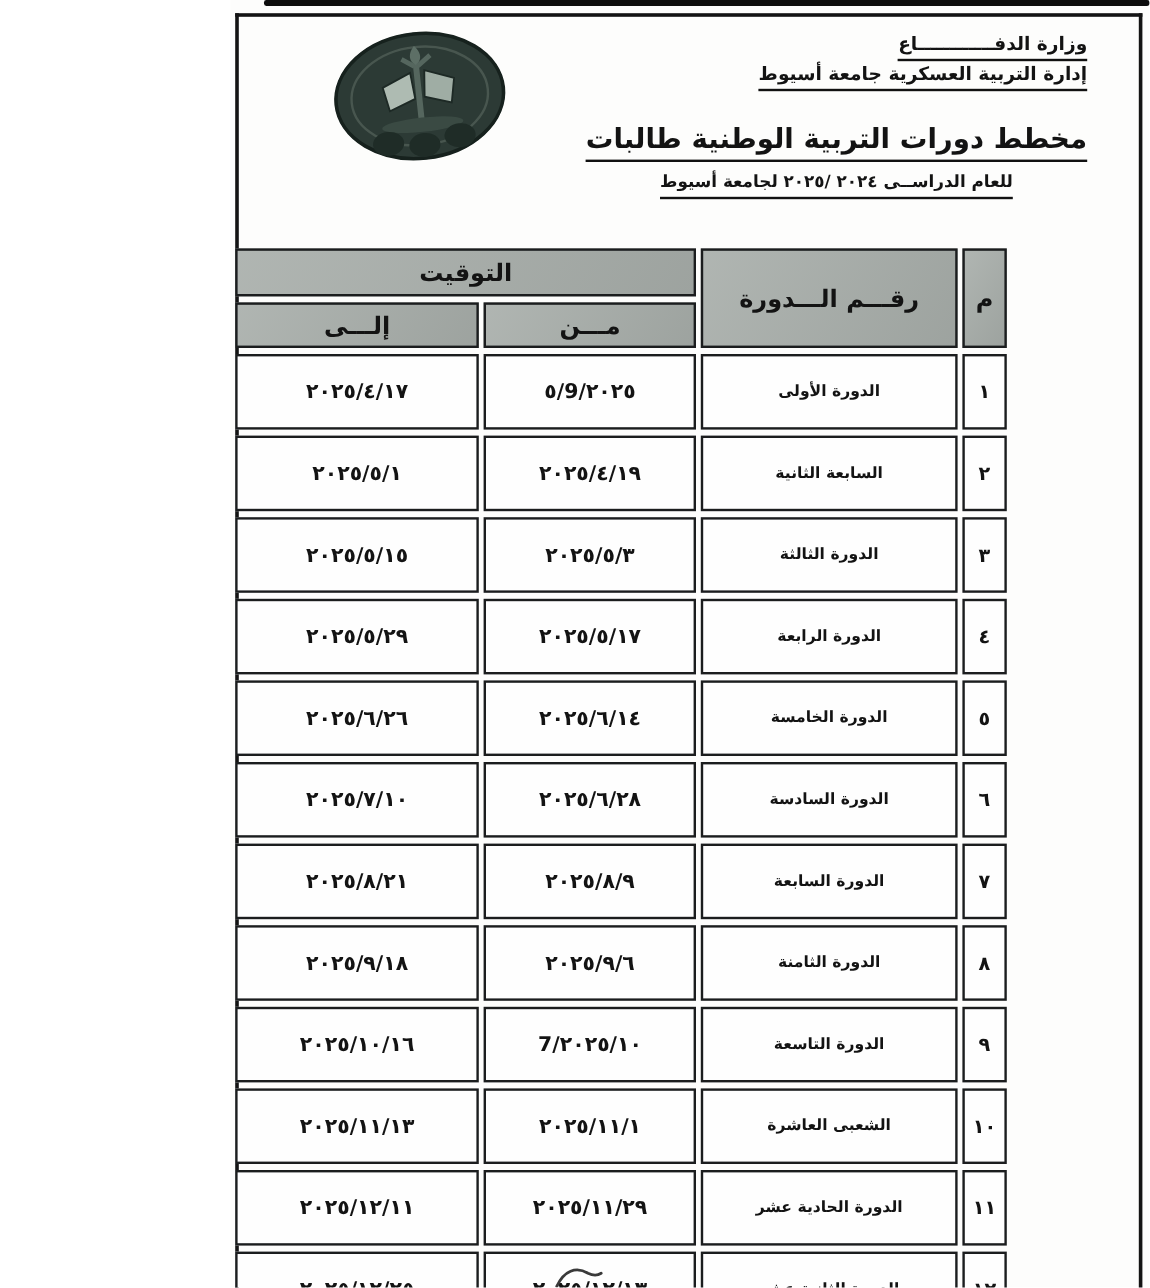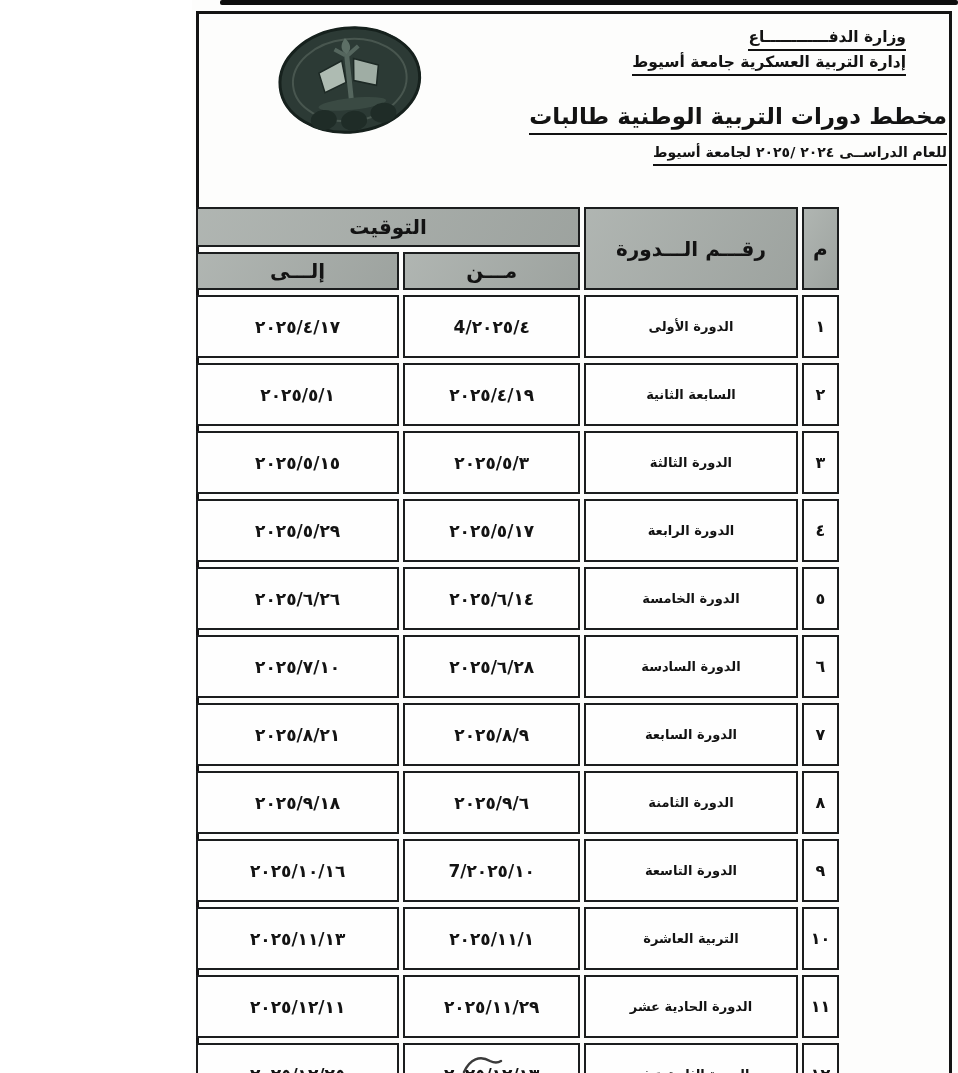--- a/index.html
+++ b/index.html
@@ -33,21 +33,21 @@
     display: inline-block; border-bottom: 2px solid #111;
     padding-bottom: 1px; margin-bottom: 1px;
   }
 
   
   .stamp { position: absolute; top: 24px; left: 84px; transform: rotate(-6deg); }
 
   
   .title-block {
     position: absolute; top: 103px; left: 255px; width: 500px;
-    font-weight: bold;
+    text-align: center; font-weight: bold;
   }
   .title-line1 { font-size: 23px; }
   .title-line2 { font-size: 14px; margin-top: 9px; }
   .title-block .u {
     display: inline-block; border-bottom: 2.5px solid #111; padding-bottom: 4px;
   }
 
   
   table.schedule {
     position: absolute; top: 202px; right: 115px;
@@ -136,21 +136,21 @@
       <th colspan="2">التوقيت</th>
     </tr>
     <tr class="hrow2">
       <th>مـــن</th>
       <th>إلـــى</th>
     </tr>
 
     <tr class="brow">
       <td class="serial-cell">١</td>
       <td class="course-cell">الدورة الأولى</td>
-      <td class="date-cell">٢٠٢٥/٤/4</td>
+      <td class="date-cell">٢٠٢٥/9/٥</td>
       <td class="date-cell">٢٠٢٥/٤/١٧</td>
     </tr>
     <tr class="brow">
       <td class="serial-cell">٢</td>
       <td class="course-cell">السابعة الثانية</td>
       <td class="date-cell">٢٠٢٥/٤/١٩</td>
       <td class="date-cell">٢٠٢٥/٥/١</td>
     </tr>
     <tr class="brow">
       <td class="serial-cell">٣</td>
@@ -189,21 +189,21 @@
       <td class="date-cell">٢٠٢٥/٩/١٨</td>
     </tr>
     <tr class="brow">
       <td class="serial-cell">٩</td>
       <td class="course-cell">الدورة التاسعة</td>
       <td class="date-cell">٢٠٢٥/١٠/7</td>
       <td class="date-cell">٢٠٢٥/١٠/١٦</td>
     </tr>
     <tr class="brow">
       <td class="serial-cell">١٠</td>
-      <td class="course-cell">التربية العاشرة</td>
+      <td class="course-cell">الشعبى العاشرة</td>
       <td class="date-cell">٢٠٢٥/١١/١</td>
       <td class="date-cell">٢٠٢٥/١١/١٣</td>
     </tr>
     <tr class="brow">
       <td class="serial-cell">١١</td>
       <td class="course-cell">الدورة الحادية عشر</td>
       <td class="date-cell">٢٠٢٥/١١/٢٩</td>
       <td class="date-cell">٢٠٢٥/١٢/١١</td>
     </tr>
     <tr class="brow">

